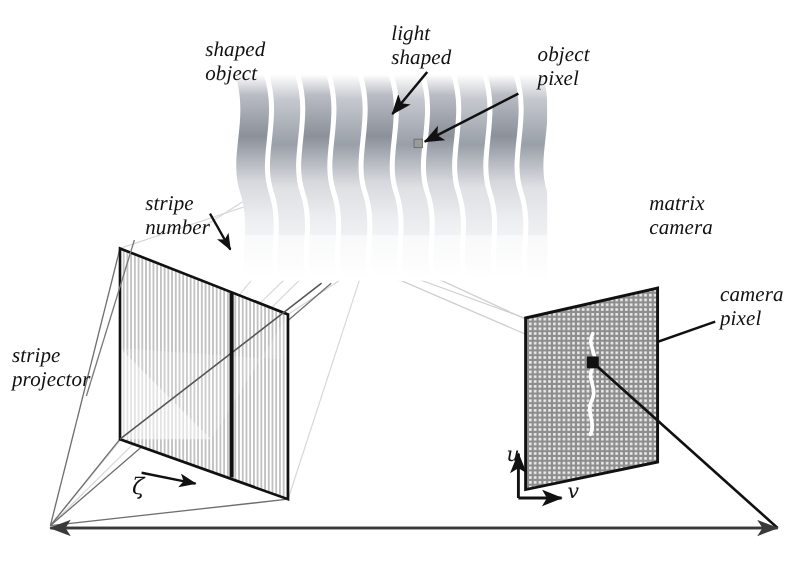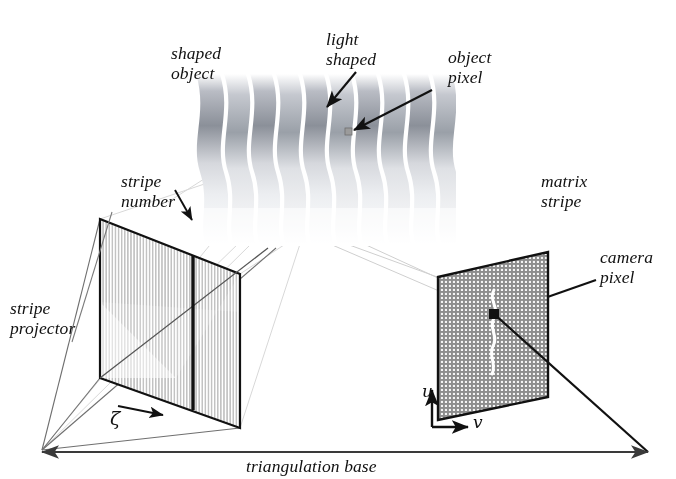--- a/index.html
+++ b/index.html
@@ -1,21 +1,21 @@
 <!DOCTYPE html>
 <html><head>
 <meta charset="utf-8">
 <style>
   html,body{margin:0;padding:0;background:#ffffff;}
   body{
     width:676px;height:479px;overflow:hidden;
     font-family:"Liberation Serif","DejaVu Serif",serif;
     background:#fff;
   }
-  #stage{position:relative;width:676px;height:387px;background:#fff;margin-top:12px;}
+  #stage{position:relative;width:676px;height:387px;background:#fff;}
   #stage svg{position:absolute;left:0;top:0;}
   .lbl{
     position:absolute;
     font-family:"Liberation Serif","DejaVu Serif",serif;
     font-style:italic;
     color:#111111;
     line-height:1.12;
     white-space:pre;
     letter-spacing:0.1px;
   }
@@ -217,26 +217,25 @@
   <div class="lbl lbl-18" style="left:448px; top:36px;">object
 pixel</div>
 
   <div class="lbl lbl-18" style="left:121px; top:160px;">stripe
 number</div>
 
   <div class="lbl lbl-18" style="left:10px; top:287px;">stripe
 projector</div>
 
   <div class="lbl lbl-18" style="left:541px; top:160px;">matrix
-stripe</div>
+camera</div>
 
   <div class="lbl lbl-18" style="left:600px; top:236px;">camera
 pixel</div>
 
-  <div class="lbl lbl-18" style="left:246px; top:445px;">triangulation base</div>
 
   <div class="sym" style="left:110px; top:395px; font-size:19px;">ζ</div>
 
   <div class="sym" style="left:422px; top:369px; font-size:17px;">u</div>
 
   <div class="sym" style="left:473px; top:400px; font-size:17px;">v</div>
 
 </div>
 
 </body></html>

